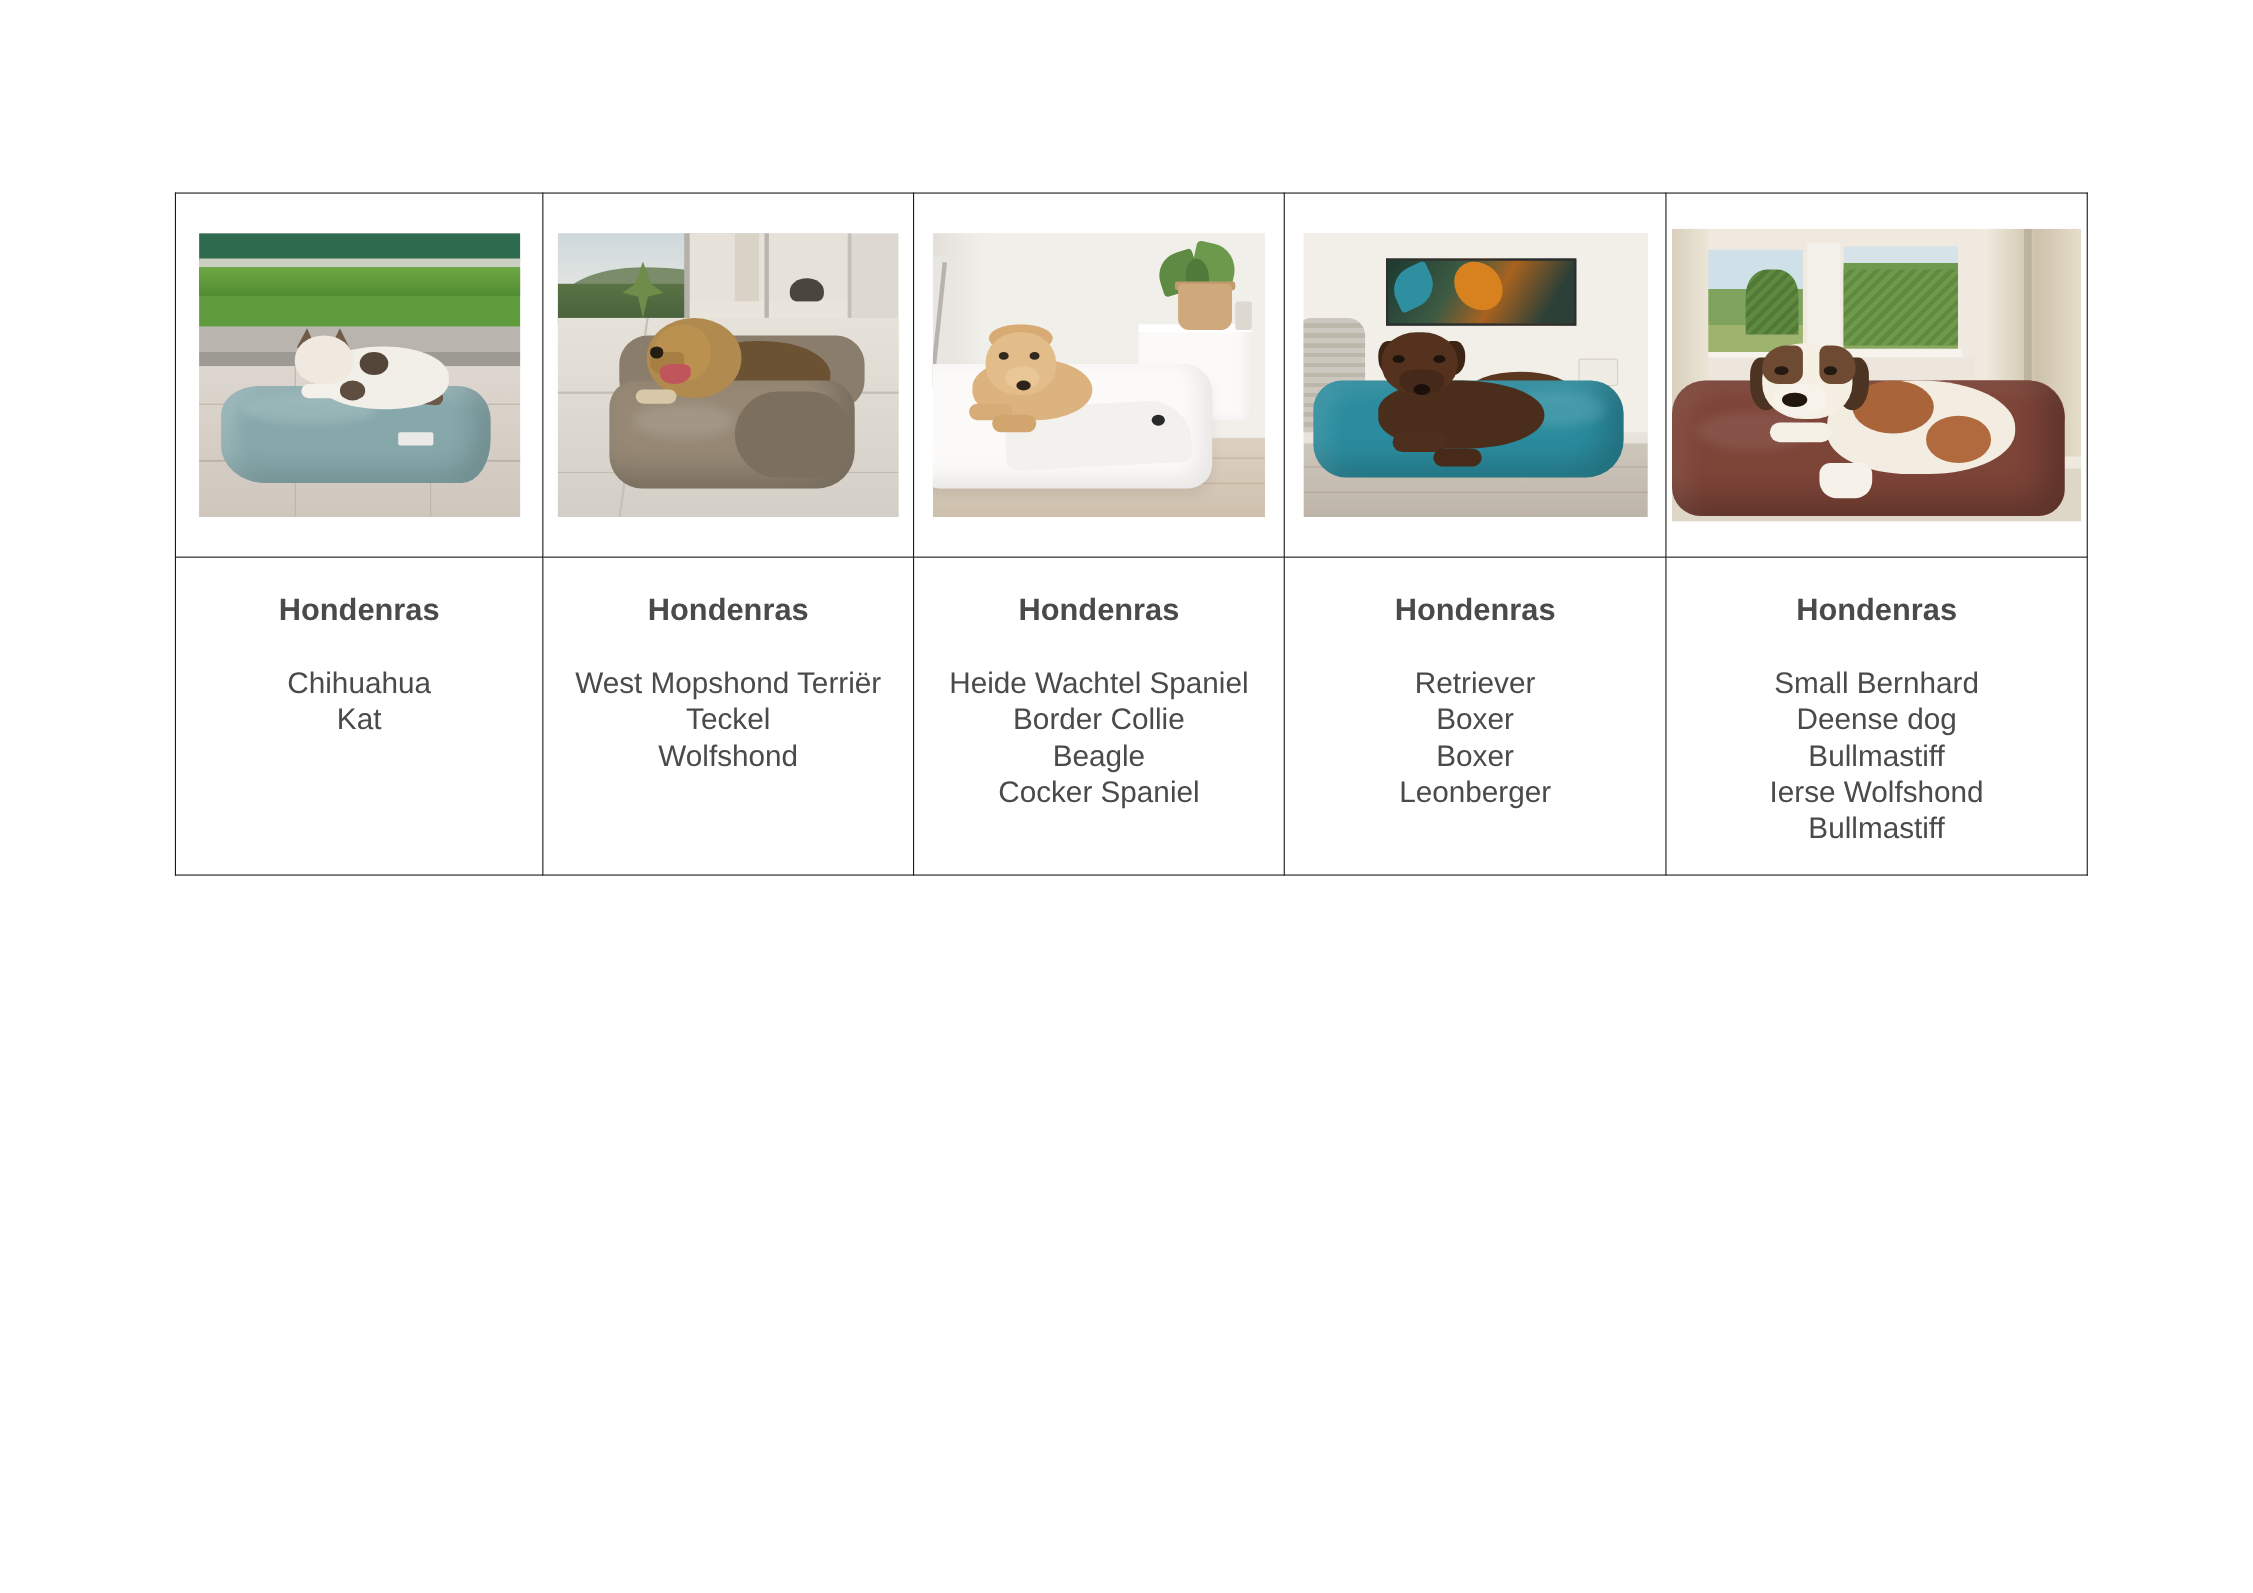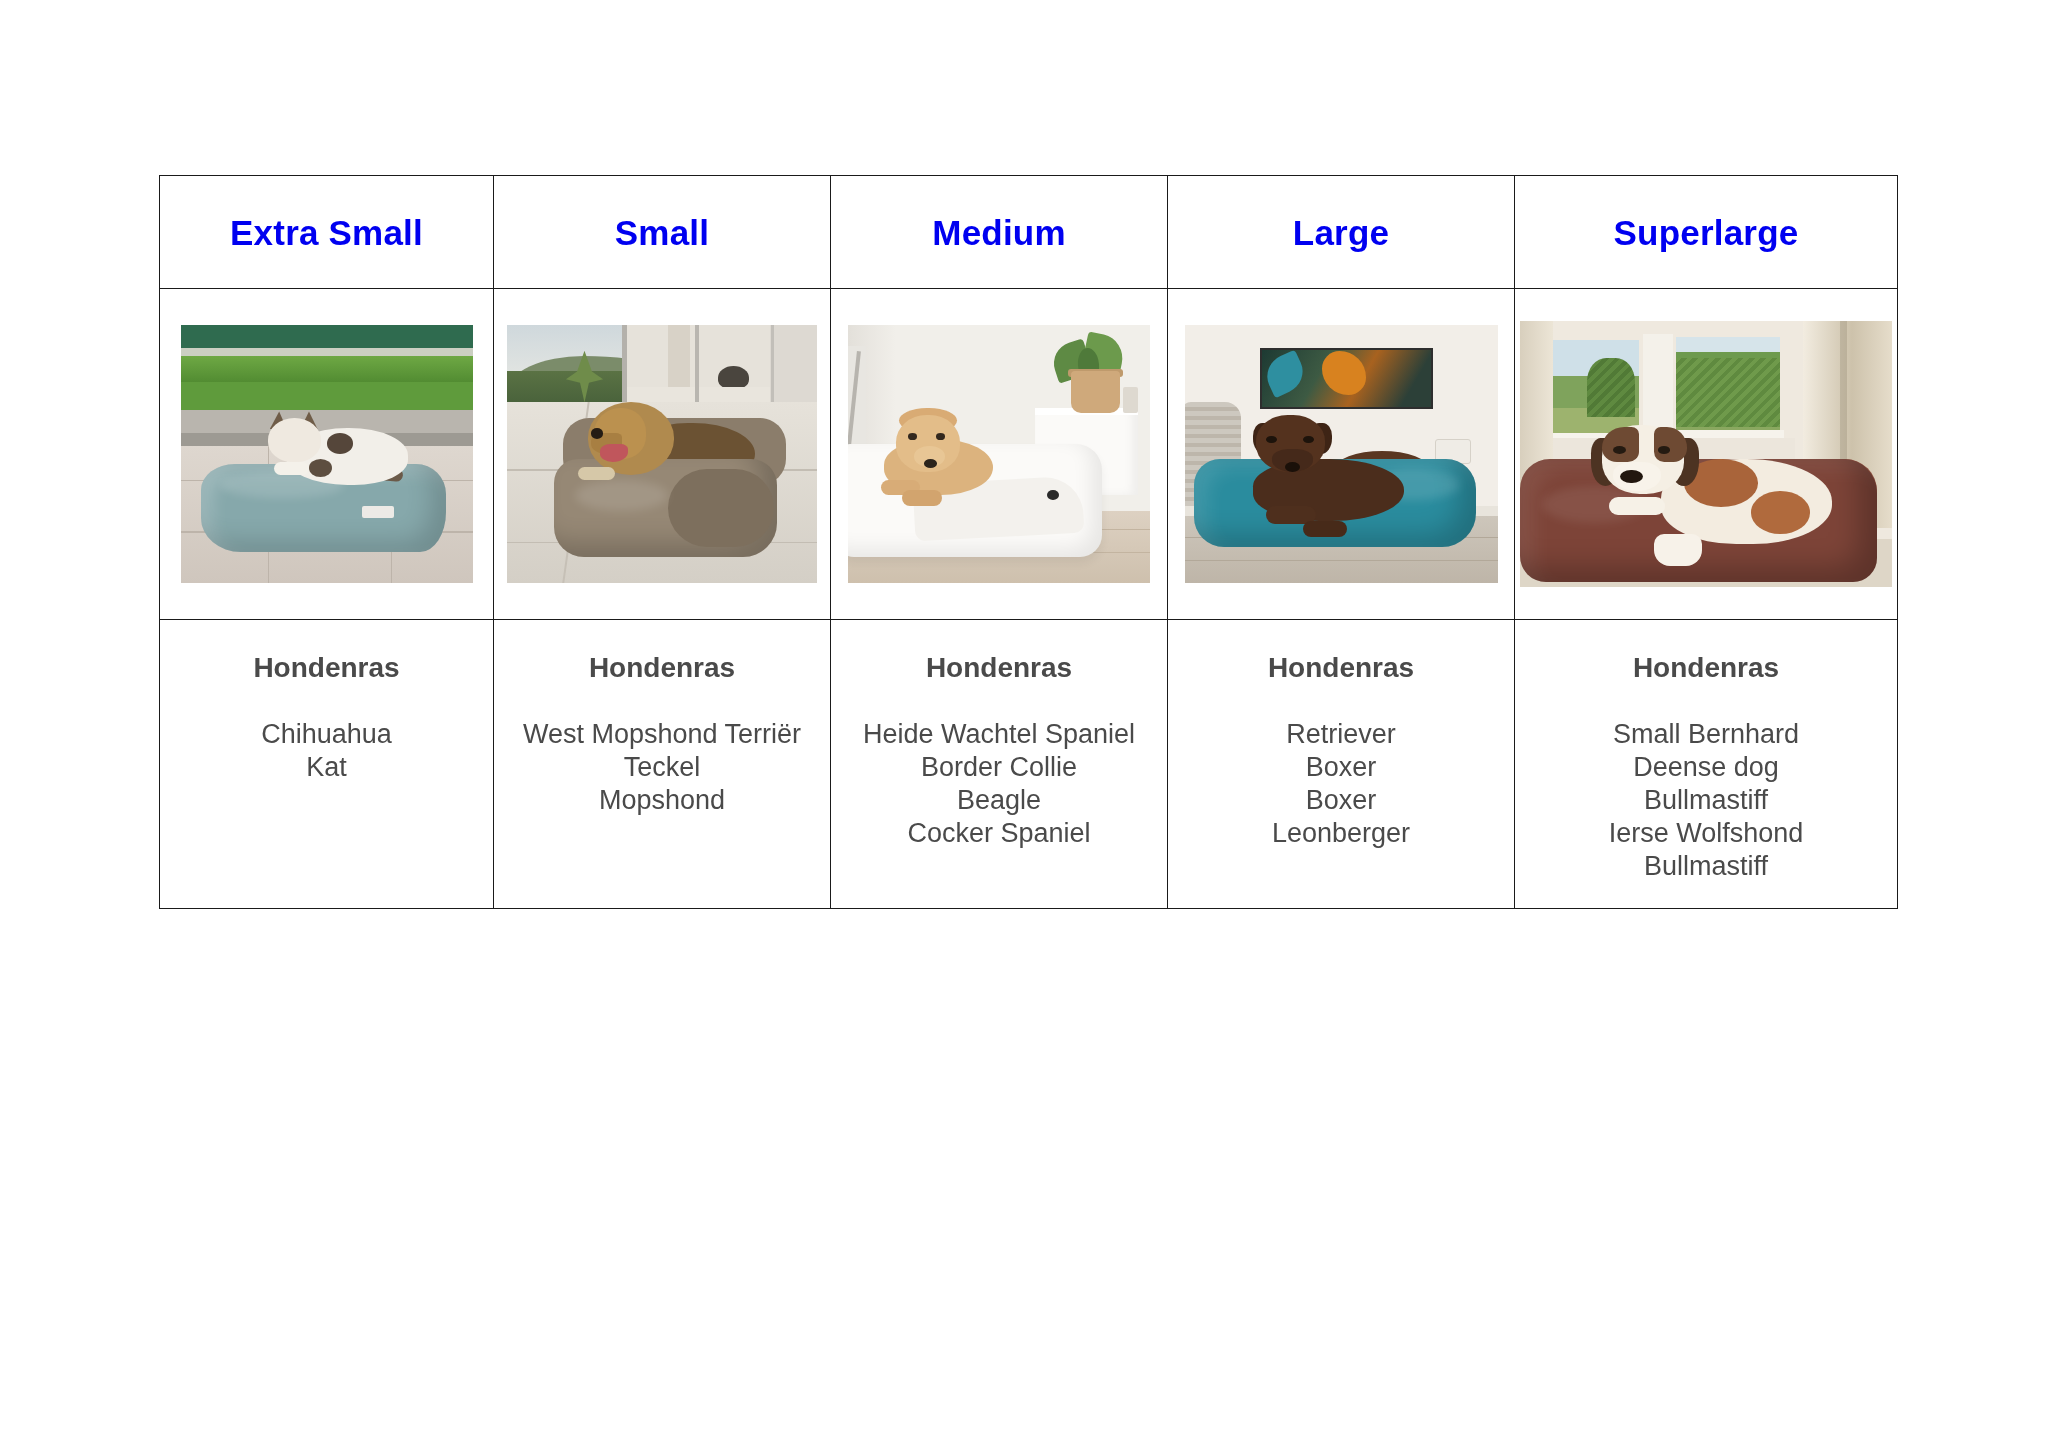--- a/index.html
+++ b/index.html
@@ -373,37 +373,20 @@
   <table class="size-table">
     <colgroup>
       <col class="col-xs">
         <col class="col-s">
         <col class="col-m">
         <col class="col-l">
         <col class="col-xl">
     </colgroup>
     <tbody>
 
-      <tr class="row-header">
-        <td>
-          <div class="hdr-label">Extra Small</div>
-        </td>
-        <td>
-          <div class="hdr-label">Small</div>
-        </td>
-        <td>
-          <div class="hdr-label">Medium</div>
-        </td>
-        <td>
-          <div class="hdr-label">Large</div>
-        </td>
-        <td>
-          <div class="hdr-label">Superlarge</div>
-        </td>
-      </tr>
 
       <tr class="row-photo">
 
         <td>
           <div class="photo-wrap">
             <div class="photo photo-xs">
               <div class="scene">
                 <div class="L s1-bg"></div>
                   <div class="L s1-top"></div>
                   <div class="L s1-toprail"></div>
@@ -592,21 +575,21 @@
               <li>Kat</li>
             </ul>
           </div>
         </td>
         <td>
           <div class="breed-block">
             <div class="breed-title">Hondenras</div>
             <ul class="breed-list">
               <li>West Mopshond Terriër</li>
               <li>Teckel</li>
-              <li>Mopshond</li>
+              <li>Wolfshond</li>
             </ul>
           </div>
         </td>
         <td>
           <div class="breed-block">
             <div class="breed-title">Hondenras</div>
             <ul class="breed-list">
               <li>Heide Wachtel Spaniel</li>
               <li>Border Collie</li>
               <li>Beagle</li>

